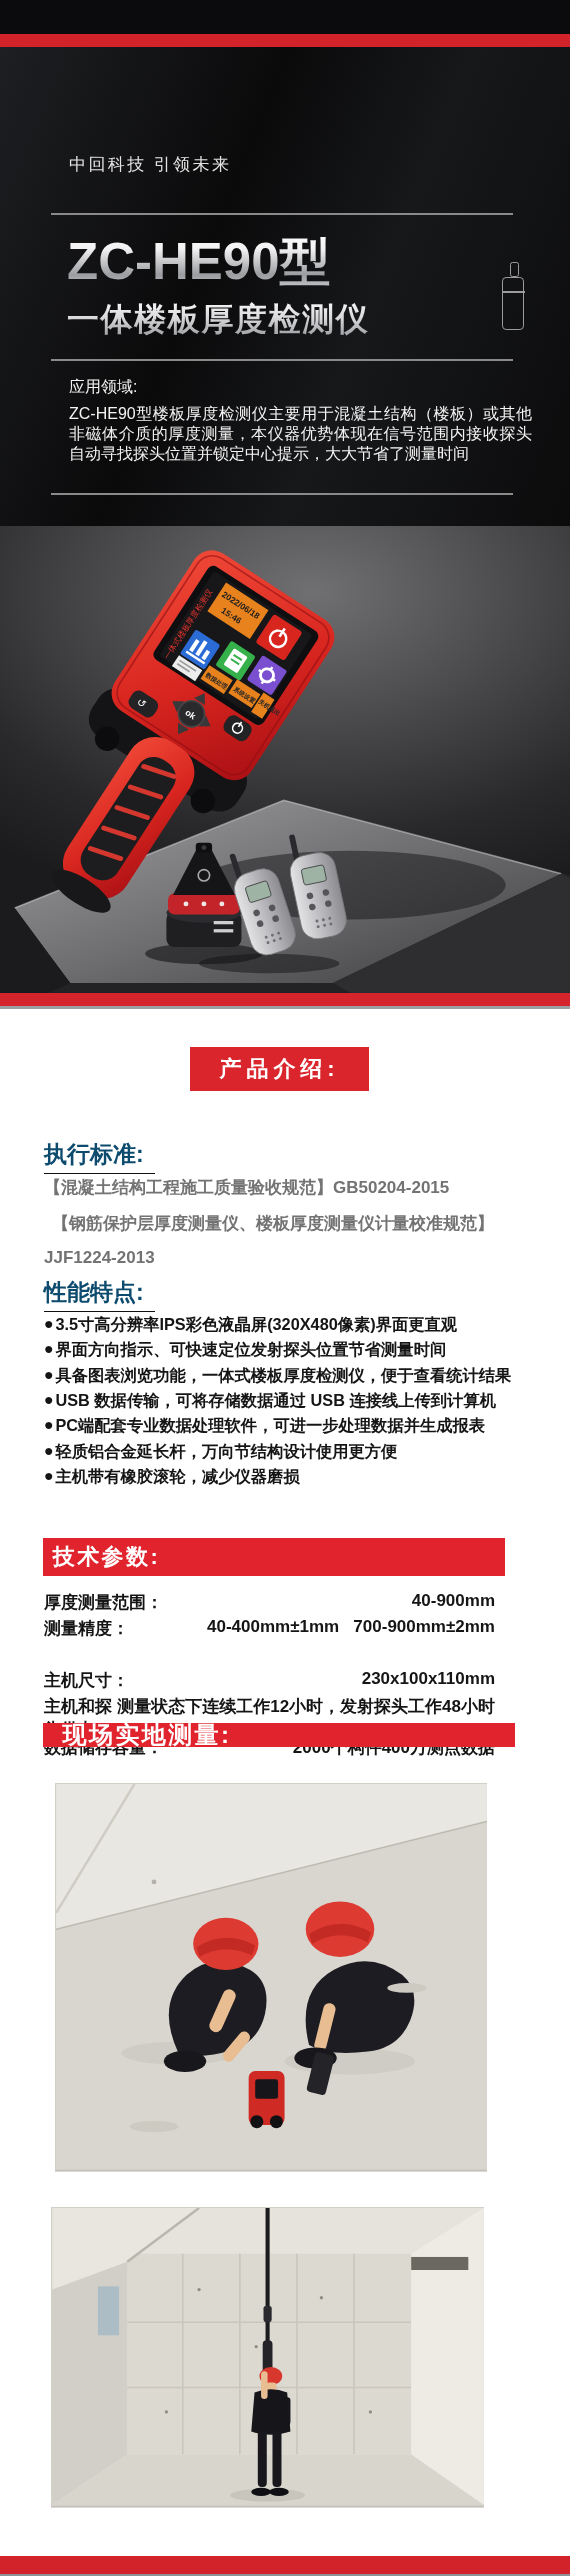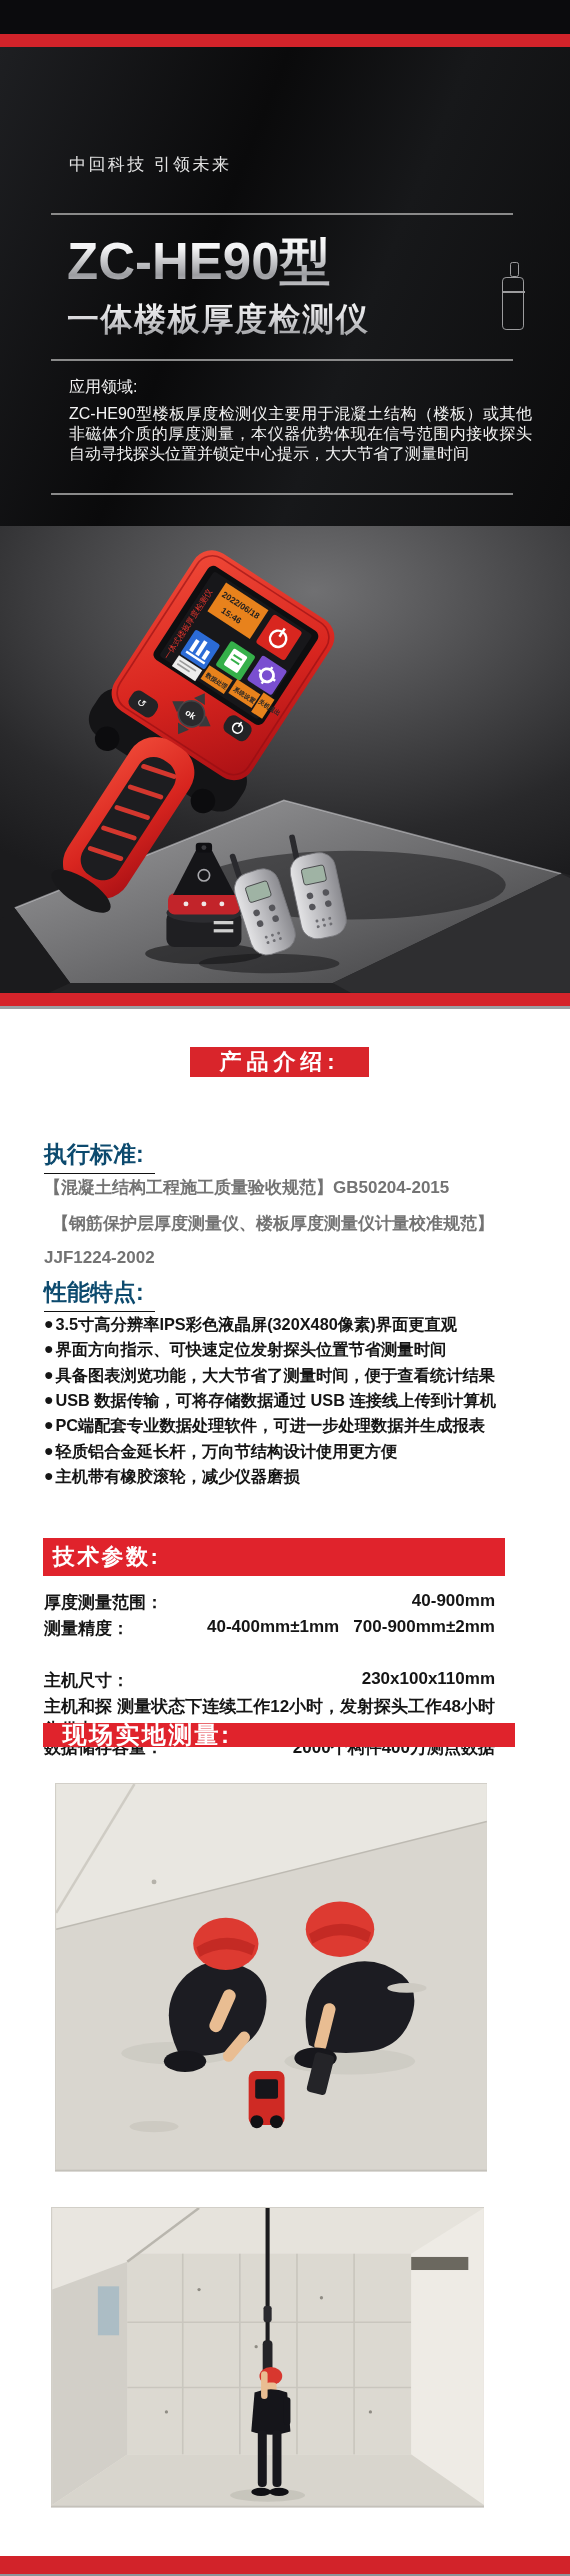--- a/index.html
+++ b/index.html
@@ -31,21 +31,21 @@
   .probe-icon .body{position:absolute;left:0;top:14.7px;width:19.6px;height:51px;border:1.6px solid #9c9c9e;border-radius:4.1px;}
   .probe-icon .cap{position:absolute;left:0;top:29px;width:23px;height:1.6px;background:#9c9c9e;}
 
   
   .photo-section{left:0;top:526px;width:571px;height:467px;
       background:radial-gradient(ellipse 90% 70% at 55% 14%,#707072 0%,#4c4c4e 38%,#29292b 75%,#1b1b1d 100%);}
   .mid-red{left:0;top:993px;width:571px;height:13px;background:#d5242b;}
   .mid-gray{left:0;top:1006px;width:571px;height:3.3px;background:#9aa0a4;}
 
   
-  .intro-btn{left:190px;top:1047px;width:179px;height:30px;background:#d9252b;color:#fff;
+  .intro-btn{left:190px;top:1047px;width:179px;height:44px;background:#d9252b;color:#fff;
       font-size:22px;font-weight:bold;letter-spacing:4.9px;display:flex;align-items:center;justify-content:center;}
   .block-title{left:44px;font-size:23px;font-weight:bold;color:#0c4a6e;
       border-bottom:1.6px solid #111;padding:0 11.4px 3.3px 0;display:inline-block;}
   .text-line{left:44px;width:457px;font-size:17px;font-weight:600;color:#737373;}
   .feature-line{left:44px;width:473px;font-size:16.3px;font-weight:600;color:#151515;display:flex;}
   .feature-line .dot{margin-right:1.6px;}
   .banner{left:43px;width:452px;background:#e0232c;color:#fff;font-weight:bold;
       display:flex;align-items:center;letter-spacing:2.4px;}
   .banner.specs{top:1538px;height:38px;font-size:22px;padding-left:9.8px;}
   .banner.field{top:1723px;height:24px;font-size:24px;padding-left:19.6px;}
@@ -250,34 +250,34 @@
     </svg>
   </div>
   <div class="abs mid-red"></div>
   <div class="abs mid-gray"></div>
 
   <div class="abs intro-btn">产品介绍:</div>
 
   <div class="abs block-title" style="top:1139px;">执行标准:</div>
   <div class="abs text-line" style="top:1176px;">【混凝土结构工程施工质量验收规范】GB50204-2015</div>
   <div class="abs text-line" style="top:1212px;margin-left:8px;">【钢筋保护层厚度测量仪、楼板厚度测量仪计量校准规范】</div>
-  <div class="abs text-line" style="top:1248px;">JJF1224-2002</div>
+  <div class="abs text-line" style="top:1248px;">JJF1224-2013</div>
 
   <div class="abs block-title" style="top:1277px;">性能特点:</div>
   <div class="abs feature-line" style="top:1314px;">
       <span class="dot">●</span>
       <span>3.5寸高分辨率IPS彩色液晶屏(320X480像素)界面更直观</span>
     </div>
   <div class="abs feature-line" style="top:1339px;">
       <span class="dot">●</span>
       <span>界面方向指示、可快速定位发射探头位置节省测量时间</span>
     </div>
   <div class="abs feature-line" style="top:1365px;">
       <span class="dot">●</span>
-      <span>具备图表浏览功能，大大节省了测量时间，便于查看统计结果</span>
+      <span>具备图表浏览功能，一体式楼板厚度检测仪，便于查看统计结果</span>
     </div>
   <div class="abs feature-line" style="top:1390px;">
       <span class="dot">●</span>
       <span>USB 数据传输，可将存储数据通过 USB 连接线上传到计算机</span>
     </div>
   <div class="abs feature-line" style="top:1415px;">
       <span class="dot">●</span>
       <span>PC端配套专业数据处理软件，可进一步处理数据并生成报表</span>
     </div>
   <div class="abs feature-line" style="top:1441px;">

